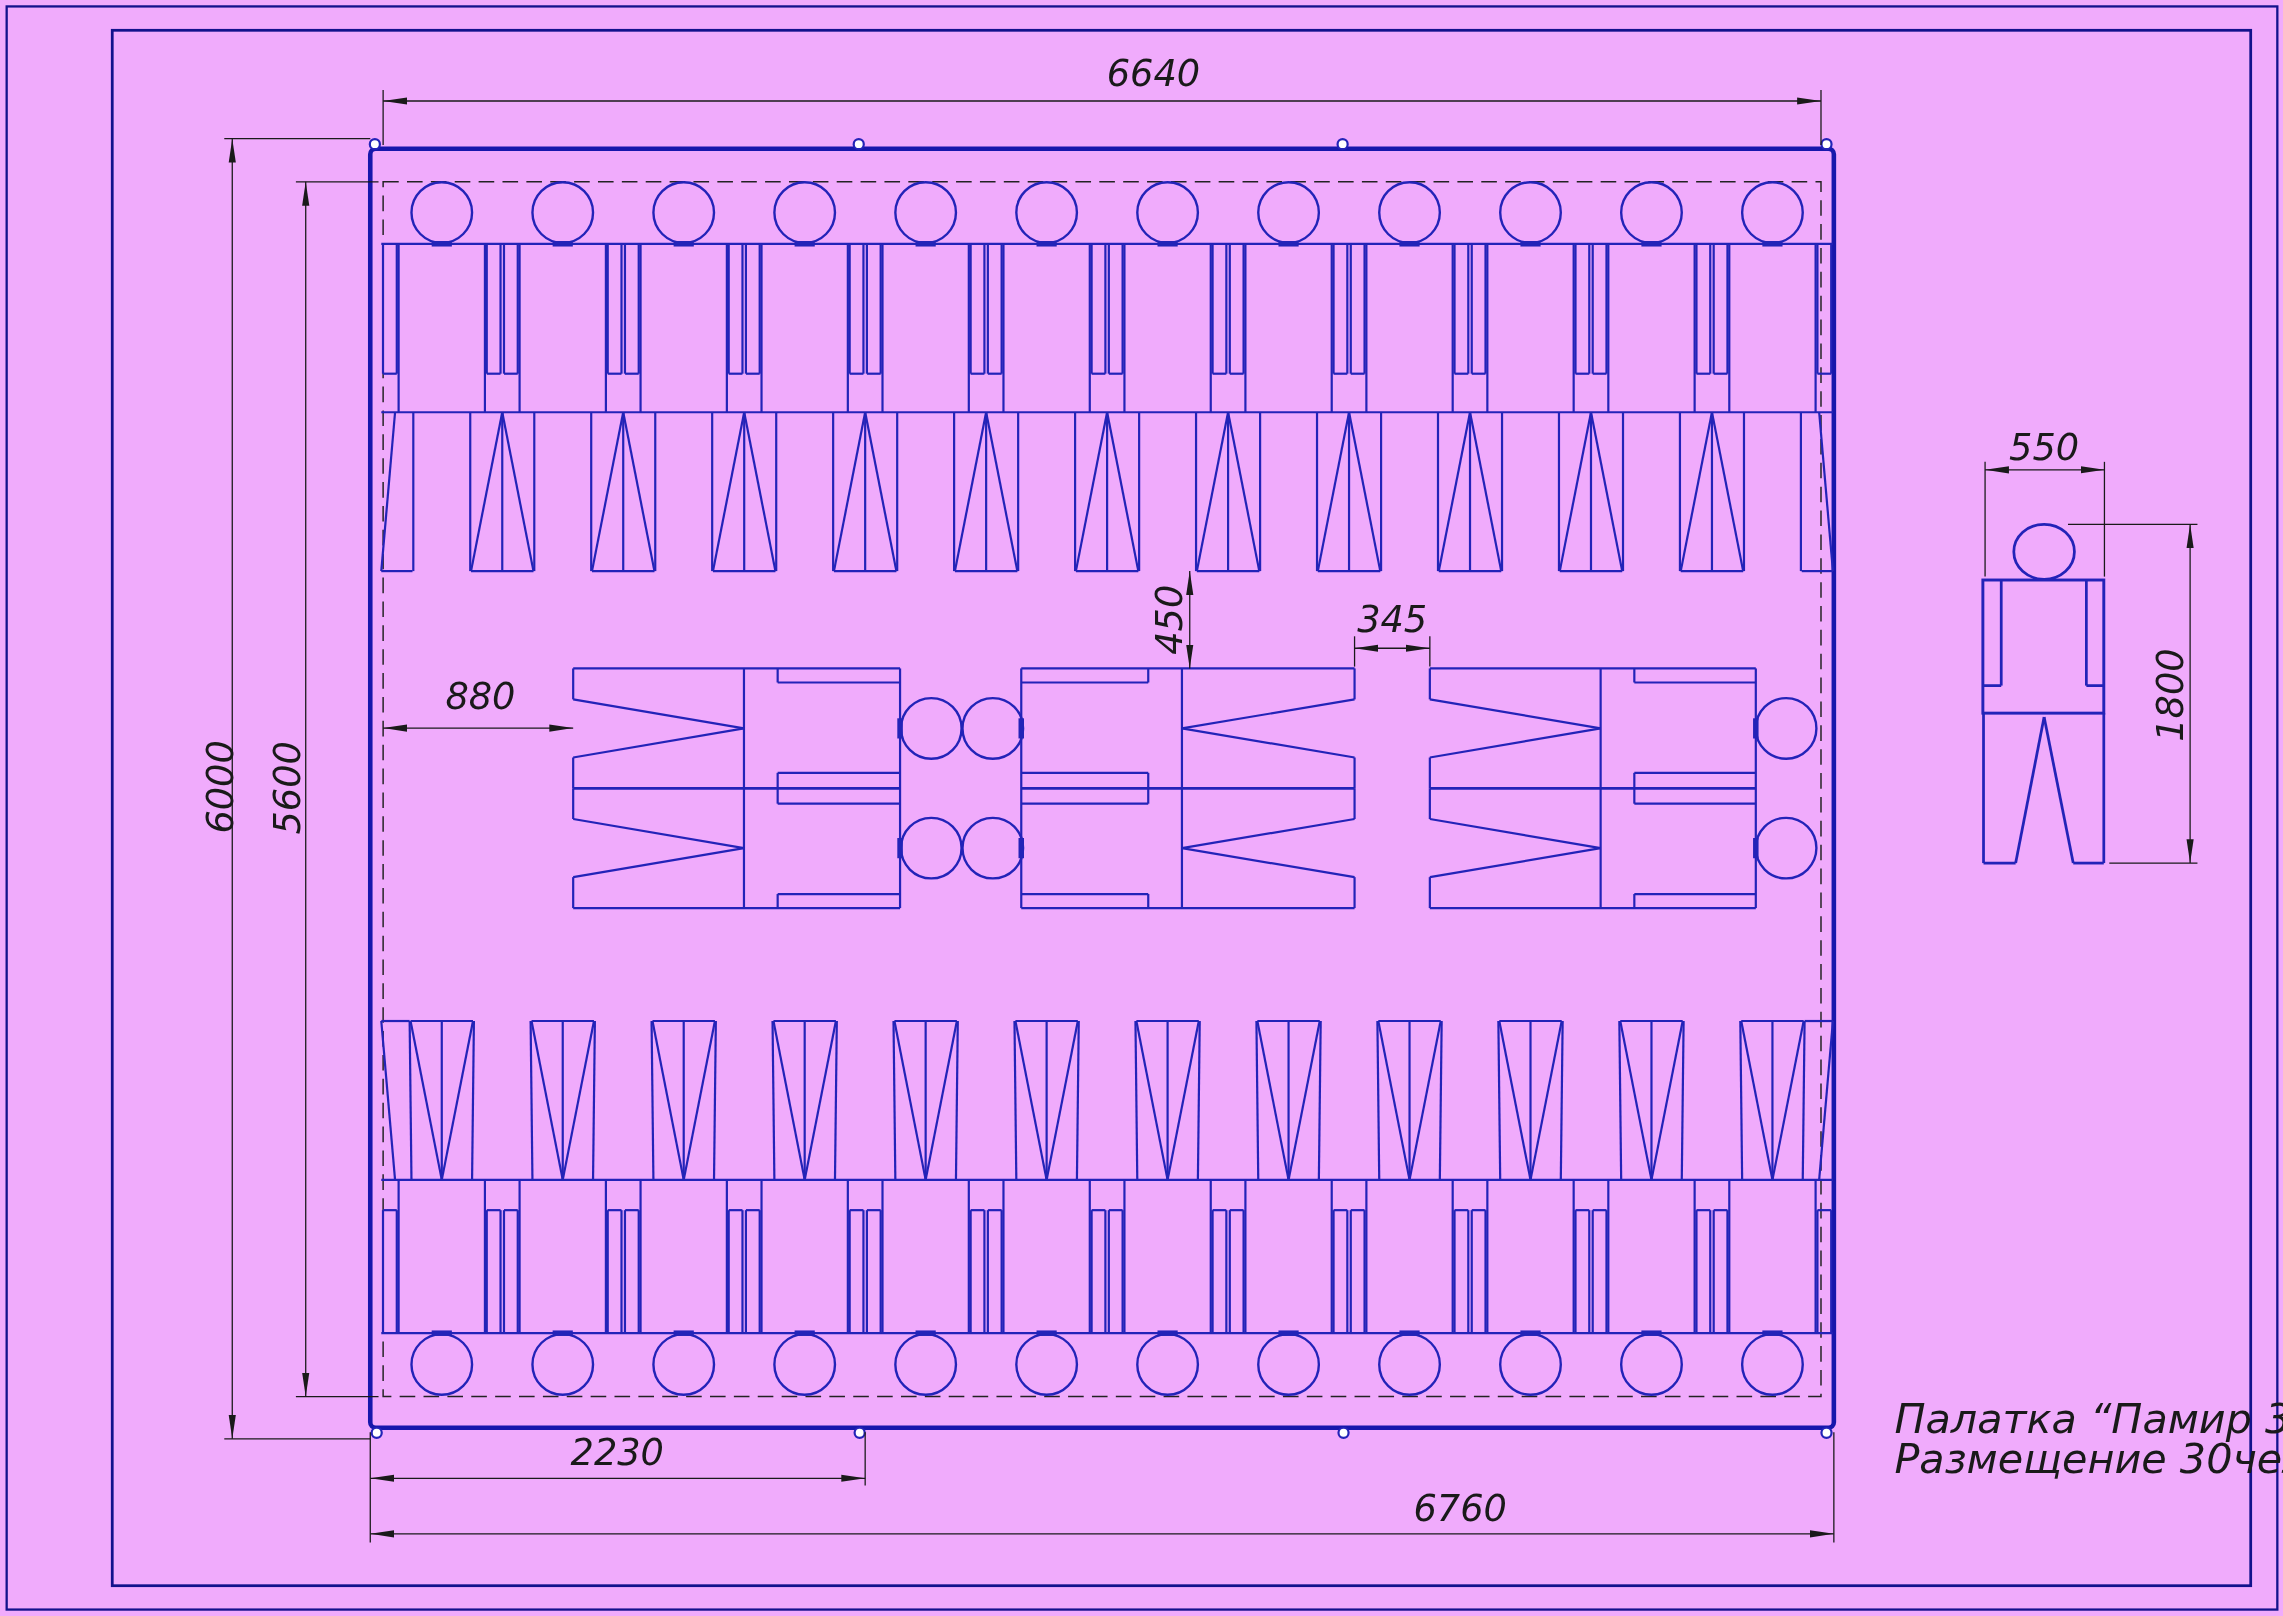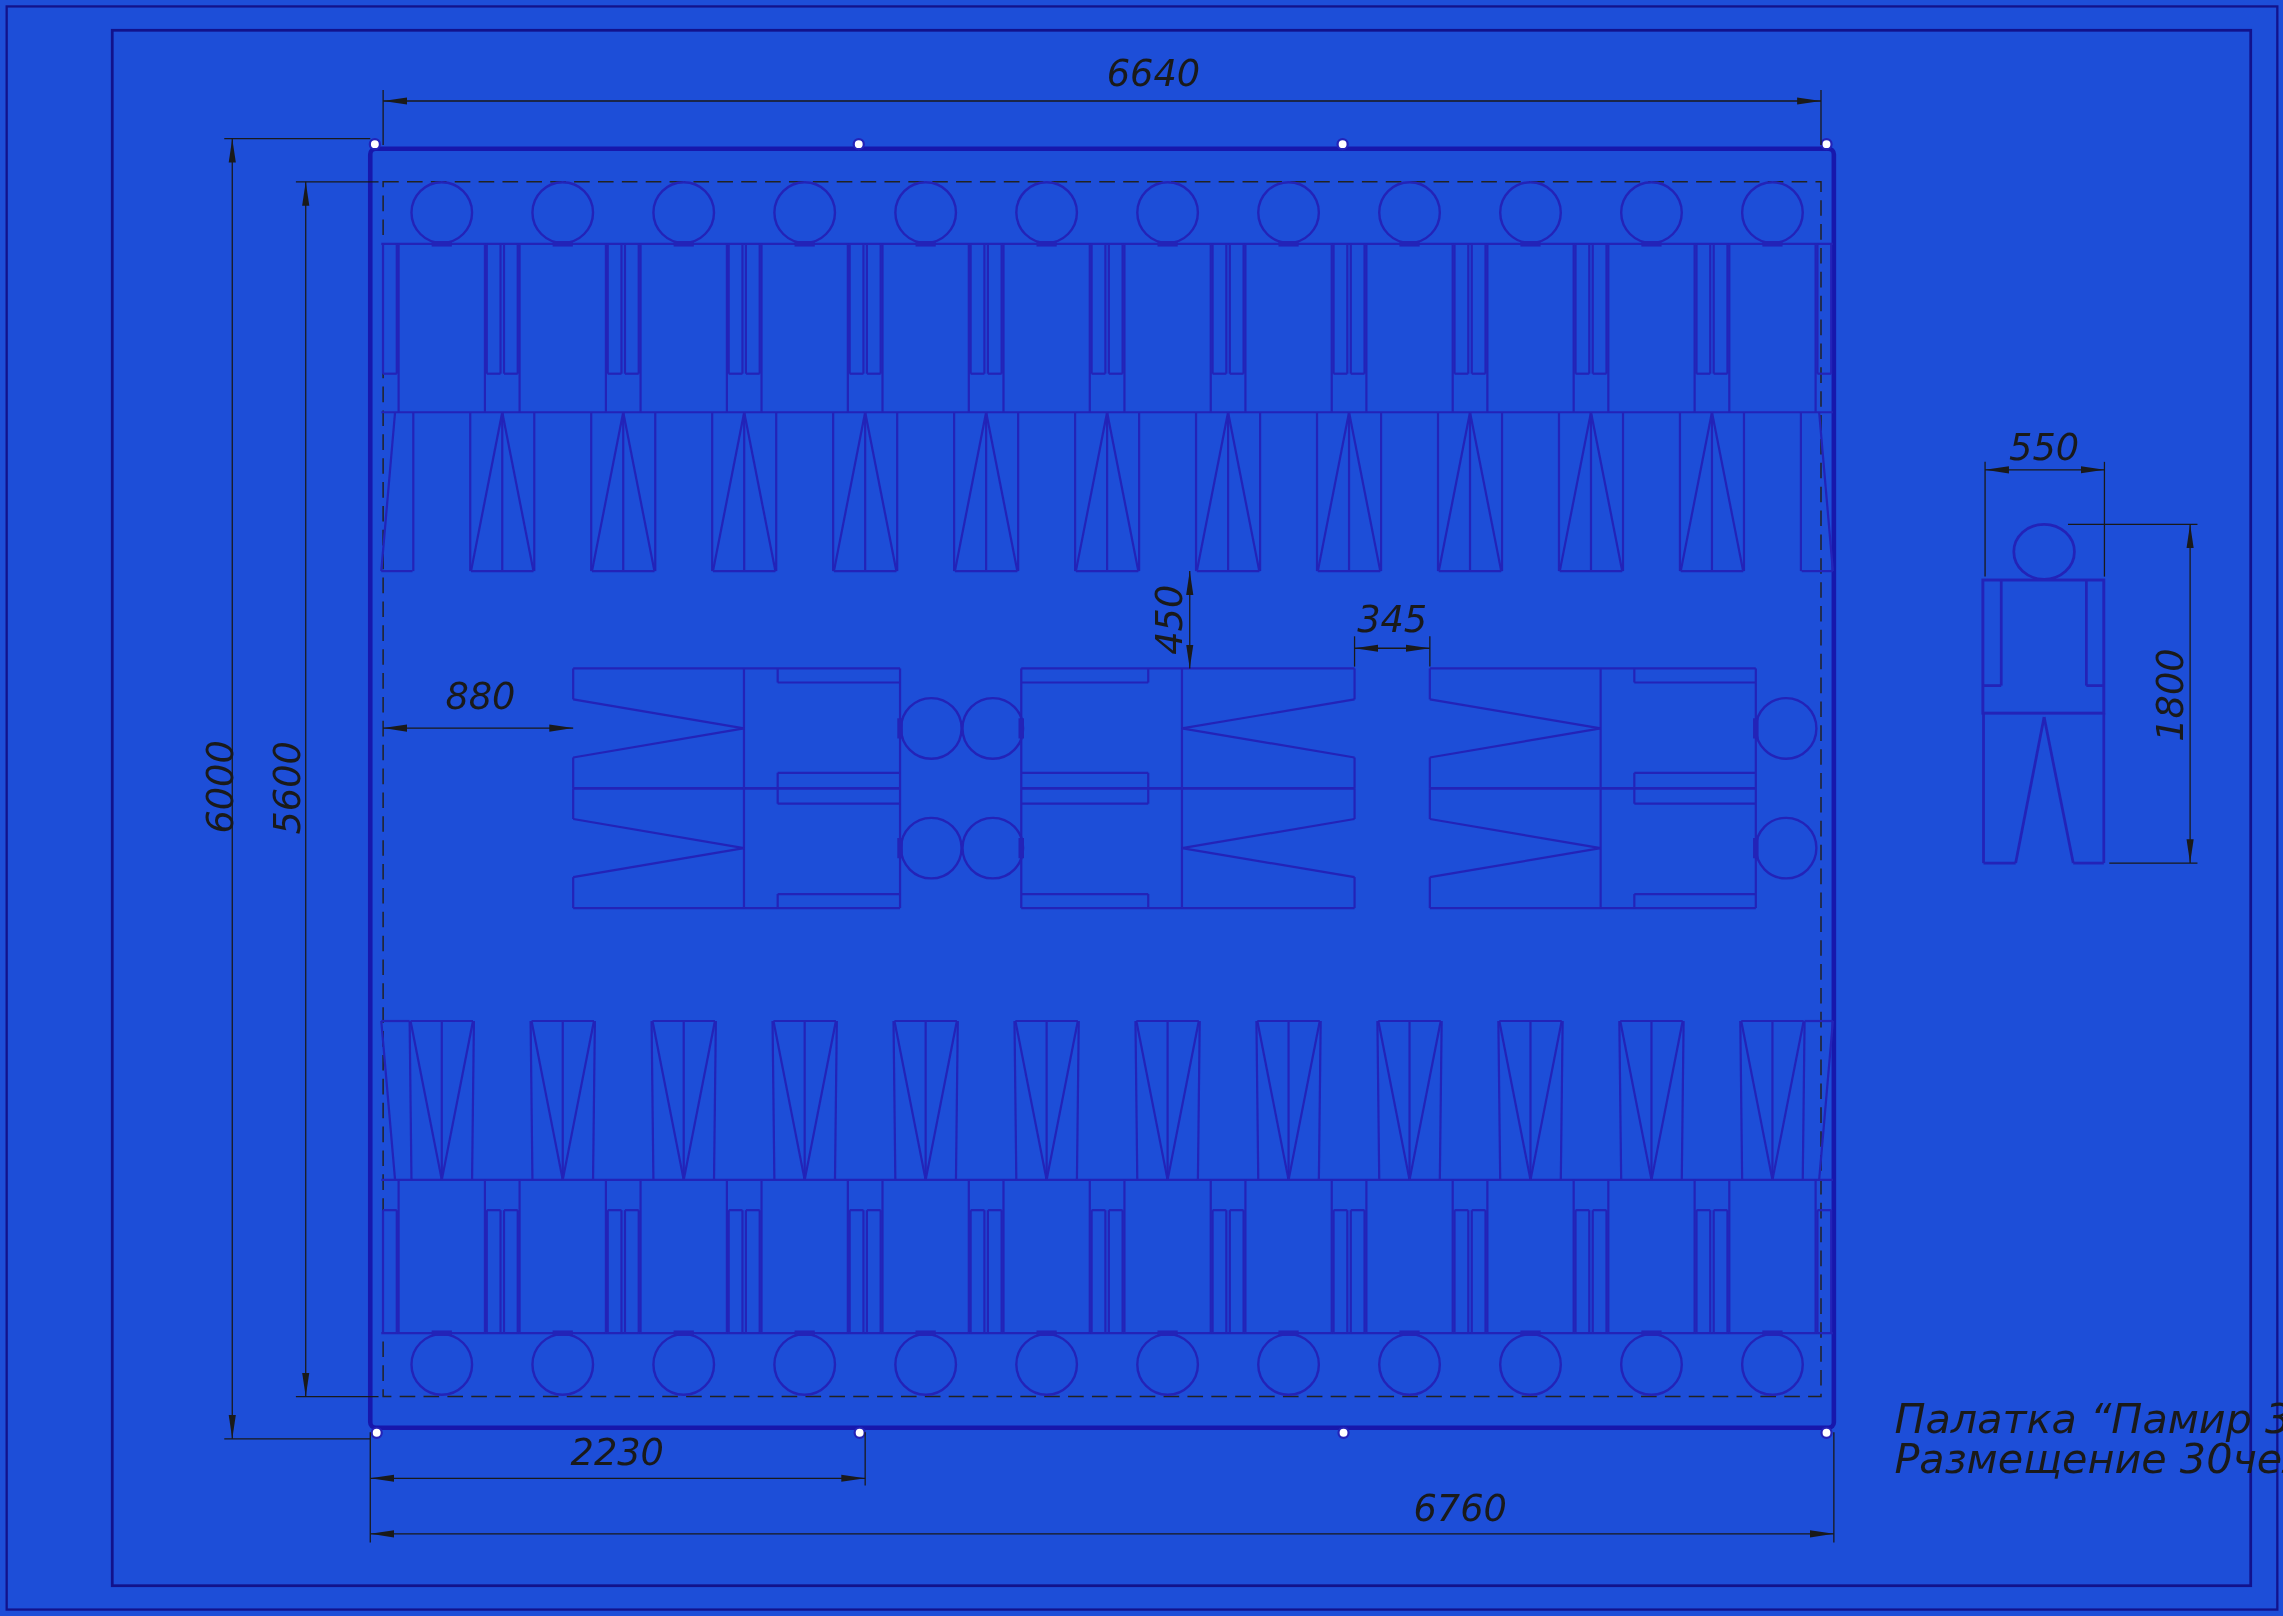--- a/index.html
+++ b/index.html
@@ -1,16 +1,16 @@
 <!DOCTYPE html>
 <html style="font-size:14.7px"><head>
 <meta charset="utf-8">
 <style>
   html,body{margin:0;padding:0;background:#e8e8e8;}
-  .sheet{position:relative;width:2284px;height:1616px;background:#1d4ed8;margin:0 auto;
+  .sheet{position:relative;width:2284px;height:1616px;background:#f0abfc;margin:0 auto;
          font-family:"DejaVu Sans","Liberation Sans",sans-serif;}
   svg{display:block}
   .dim-text{font-style:italic;font-size:40px;fill:#1a1a1a;}
   .title-text{font-style:italic;font-size:45px;fill:#1a1a1a;}
 </style>
 </head>
 <body>
 
 <div class="sheet">
 <svg id="cad" width="2284" height="1616" viewBox="0 0 2487 1760">

